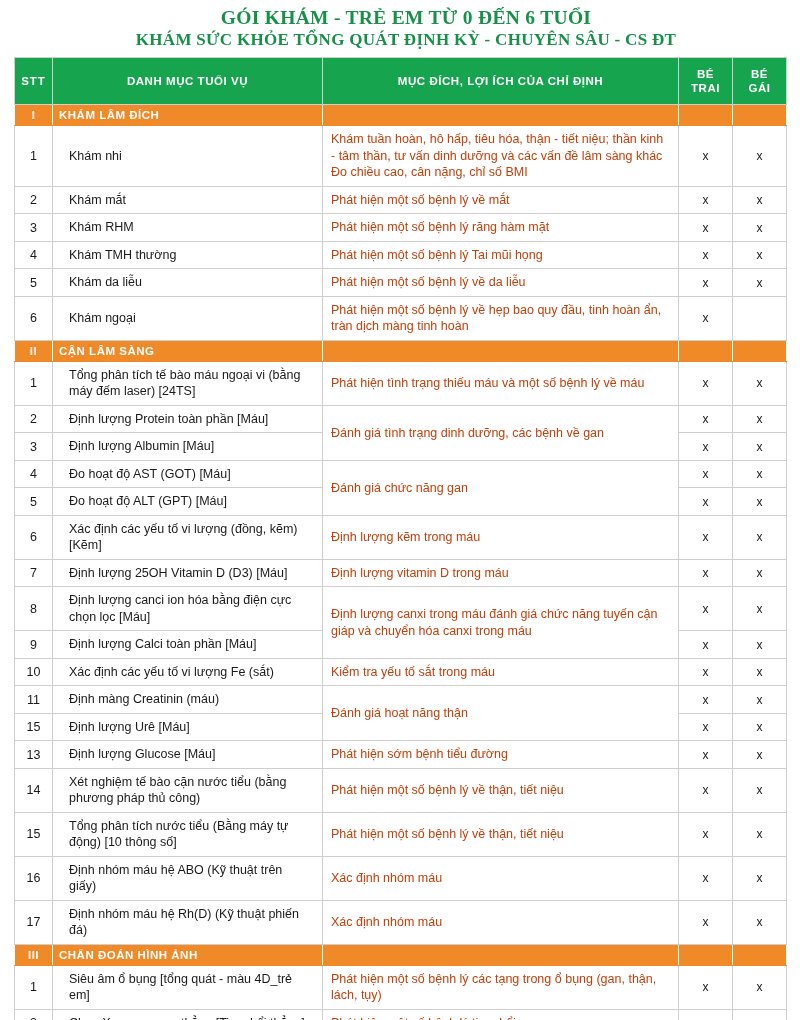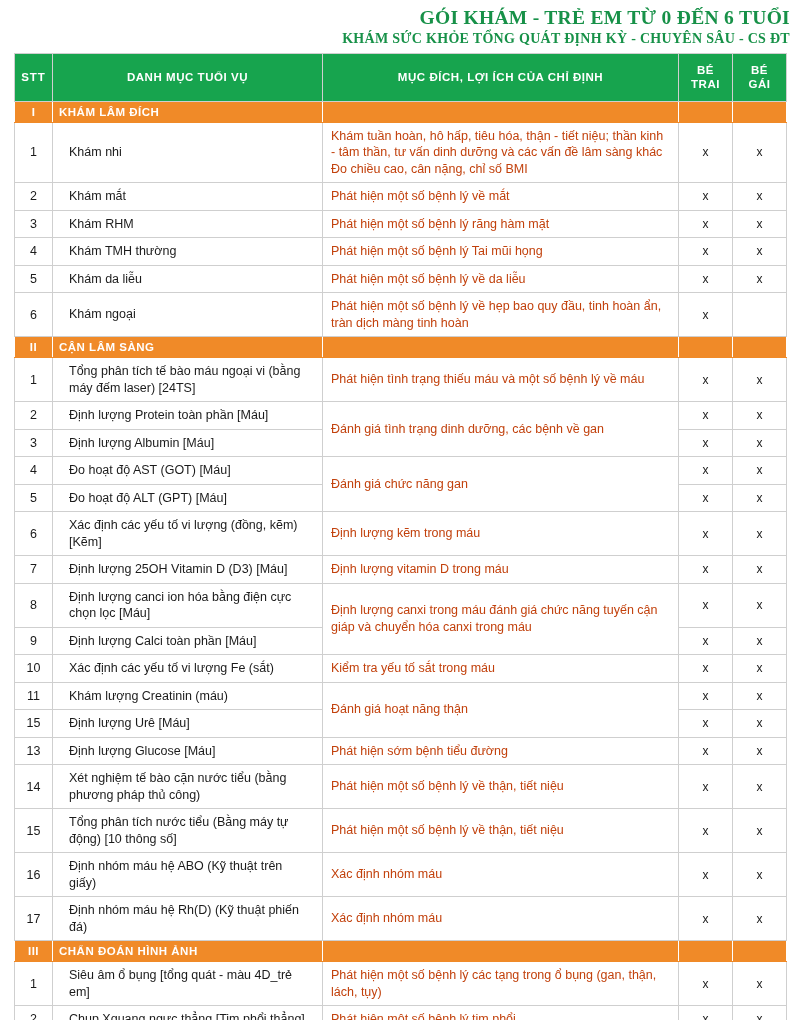--- a/index.html
+++ b/index.html
@@ -12,32 +12,32 @@
   #page {
     width: 800px; height: 1020px;
     position: relative;
     background: #ffffff;
     overflow: hidden;
   }
 
   
   .title-block {
     padding: 6px 10px 6px 22px;
-    text-align: right;
+    text-align: center;
   }
   .title-line {
     font-family: "Liberation Serif", "DejaVu Serif", serif;
     font-weight: bold;
     color: #179148;
     letter-spacing: 0.3px;
     line-height: 1.22;
     white-space: nowrap;
   }
   .title-line-1 { font-size: 19.5px; }
-  .title-line-2 { font-size: 14px; }
+  .title-line-2 { font-size: 17px; }
 
   
   .table-wrap {
     margin: 0 14px 0 14px;
     width: 772px;
   }
   table.pkg {
     width: 772px;
     border-collapse: collapse;
     table-layout: fixed;
@@ -264,21 +264,21 @@
           </tr>
           <tr>
             <td class="stt">10</td>
             <td class="srv">Xác định các yếu tố vi lượng Fe (sắt)</td>
             <td class="pur">Kiểm tra yếu tố sắt trong máu</td>
             <td class="mark">x</td>
             <td class="mark">x</td>
           </tr>
           <tr>
             <td class="stt">11</td>
-            <td class="srv">Khám lượng Creatinin (máu)</td>
+            <td class="srv">Định màng Creatinin (máu)</td>
             <td class="pur" rowspan="2">Đánh giá hoạt năng thận</td>
             <td class="mark">x</td>
             <td class="mark">x</td>
           </tr>
           <tr>
             <td class="stt">15</td>
             <td class="srv">Định lượng Urê [Máu]</td>
             <td class="mark">x</td>
             <td class="mark">x</td>
           </tr>

